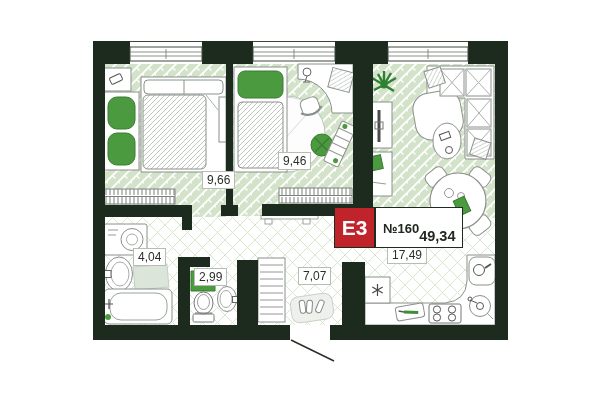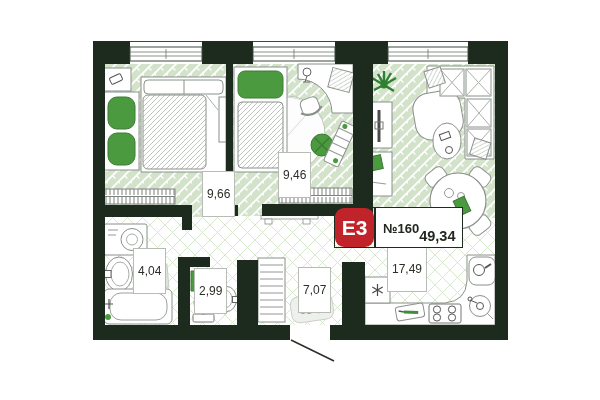--- a/index.html
+++ b/index.html
@@ -11,31 +11,31 @@
     --ink:#22281f;
   }
   html,body{margin:0;padding:0;background:#ffffff;}
   .stage{
     position:relative;width:600px;height:400px;background:#ffffff;overflow:hidden;
     font-family:"Liberation Sans","DejaVu Sans",sans-serif;
   }
   .stage svg{position:absolute;left:0;top:0;}
   .room-label{
     position:absolute;background:#ffffff;border:1px solid #b7bdb5;
-    color:#2a2f27;font-size:12px;line-height:14px;padding:15px 4px;
+    color:#2a2f27;font-size:12px;line-height:14px;padding:1px 4px;
     white-space:nowrap;z-index:5;
   }
   .unit-badge{
     position:absolute;left:334px;top:207px;display:flex;z-index:6;
     border:1px solid var(--wall);
   }
   .unit-badge .type{
     width:39px;height:39px;background:var(--red);color:#ffffff;
     display:flex;align-items:center;justify-content:center;
-    font-size:21px;font-weight:bold;border-radius:9px;
+    font-size:21px;font-weight:bold;
   }
   .unit-badge .info{
     background:#ffffff;border-left:2px solid var(--wall);
     padding:3px 7px 2px 7px;display:flex;
     align-items:center;justify-content:center;color:var(--ink);
   }
   .unit-badge .num{font-size:13px;font-weight:bold;line-height:15px;}
   .unit-badge .area{font-size:14.5px;font-weight:bold;line-height:17px;margin-top:16px;}
 </style>
 </head>

